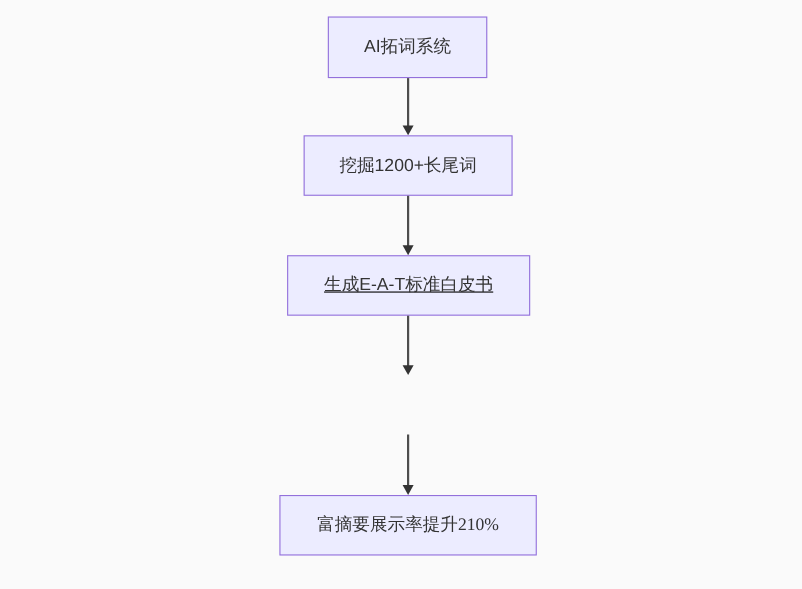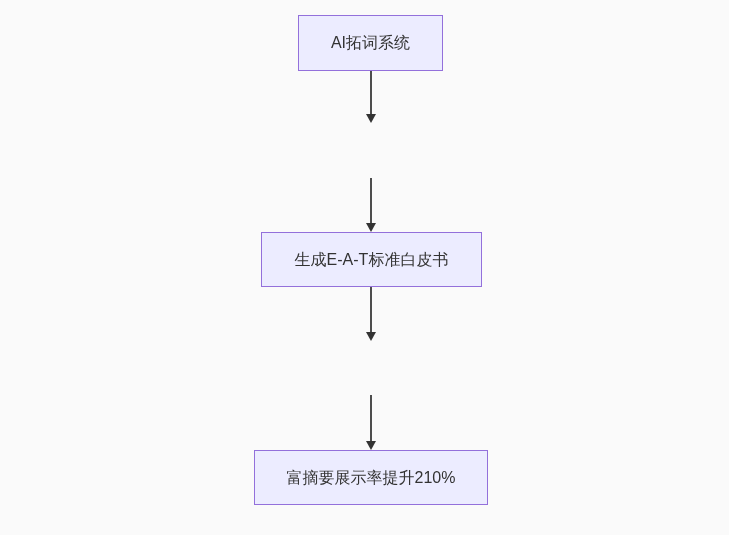--- a/index.html
+++ b/index.html
@@ -70,38 +70,41 @@
 
   <div class="node" style="left:298px; top:15px; width:145px; height:56px;">
     <span class="node-label">AI拓词系统</span>
   </div>
 
   <div class="arrow" style="left:366px; top:71px; height:52px;">
     <div class="arrow-line"></div>
     <div class="arrow-head"></div>
   </div>
 
+  <div class="node" style="left:276px; top:123px; width:190px; height:55px;">
+    <span class="node-label">挖掘1200+长尾词</span>
+  </div>
 
   <div class="arrow" style="left:366px; top:178px; height:54px;">
     <div class="arrow-line"></div>
     <div class="arrow-head"></div>
   </div>
 
-  <div class="node" style="left:261px; top:232px; width:221px; height:55px;">
+  <div class="node" style="left:261px; top:232px; width:221px; height:55px;text-decoration:underline;">
     <span class="node-label">生成E-A-T标准白皮书</span>
   </div>
 
   <div class="arrow" style="left:366px; top:287px; height:54px;">
     <div class="arrow-line"></div>
     <div class="arrow-head"></div>
   </div>
 
 
   <div class="arrow" style="left:366px; top:395px; height:55px;">
     <div class="arrow-line"></div>
     <div class="arrow-head"></div>
   </div>
 
-  <div class="node" style="left:254px; top:450px; width:234px; height:55px;">
+  <div class="node" style="left:254px; top:450px; width:234px; height:55px;font-family:Liberation Serif, serif;">
     <span class="node-label">富摘要展示率提升210%</span>
   </div>
 
 </div>
 
 </body></html>

